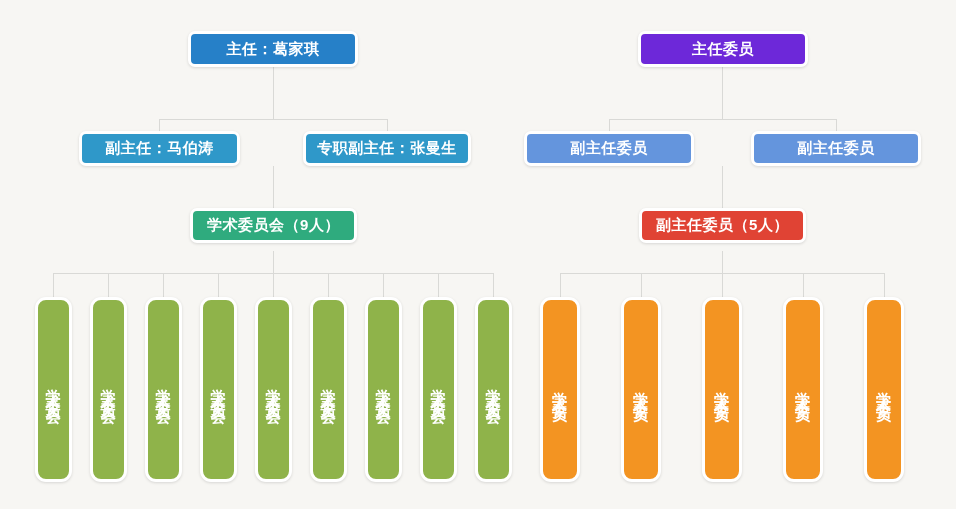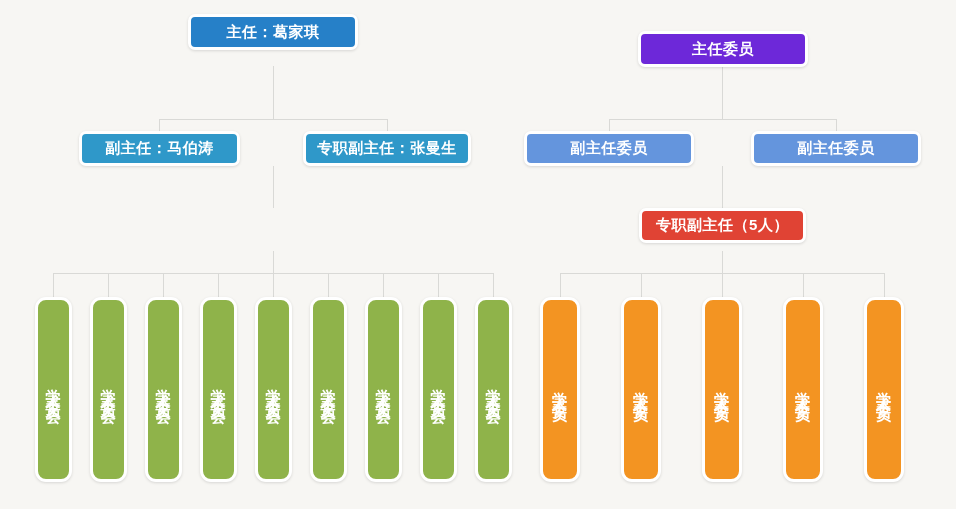--- a/index.html
+++ b/index.html
@@ -90,26 +90,27 @@
   <div class="ln v" style="left:722px; top:166px; height:42px;"></div>
 
   <div class="ln v" style="left:722px; top:251px; height:22px;"></div>
   <div class="ln h" style="left:560px; top:273px; width:325px;"></div>
   <div class="ln v" style="left:560px; top:273px; height:24px;"></div>
   <div class="ln v" style="left:641px; top:273px; height:24px;"></div>
   <div class="ln v" style="left:722px; top:273px; height:24px;"></div>
   <div class="ln v" style="left:803px; top:273px; height:24px;"></div>
   <div class="ln v" style="left:884px; top:273px; height:24px;"></div>
 
-  <div class="node horiz" style="left:188px; top:14px; width:170px; height:36px; background:#2680c8;">主任：葛家琪</div>
+  <div class="node horiz" style="left:188px; top:31px; width:170px; height:36px; background:#2680c8;">主任：葛家琪</div>
 
   <div class="node horiz" style="left:303px; top:131px; width:168px; height:35px; background:#2f98c9;">专职副主任：张曼生</div>
 
   <div class="node horiz" style="left:79px; top:131px; width:161px; height:35px; background:#2f98c9;">副主任：马伯涛</div>
 
+  <div class="node horiz" style="left:190px; top:208px; width:167px; height:35px; background:#2fab7e;">学术委员会（9人）</div>
 
   <div class="node vert" style="left:35px; top:297px; width:37px; height:185px; background:#8fb34a;">
       <span class="vtext">学术委员会</span>
     </div>
   <div class="node vert" style="left:90px; top:297px; width:37px; height:185px; background:#8fb34a;">
       <span class="vtext">学术委员会</span>
     </div>
   <div class="node vert" style="left:145px; top:297px; width:37px; height:185px; background:#8fb34a;">
       <span class="vtext">学术委员会</span>
     </div>
@@ -131,21 +132,21 @@
   <div class="node vert" style="left:475px; top:297px; width:37px; height:185px; background:#8fb34a;">
       <span class="vtext">学术委员会</span>
     </div>
 
   <div class="node horiz" style="left:638px; top:31px; width:170px; height:36px; background:#6d28d9;">主任委员</div>
 
   <div class="node horiz" style="left:524px; top:131px; width:170px; height:35px; background:#6495dd;">副主任委员</div>
 
   <div class="node horiz" style="left:751px; top:131px; width:170px; height:35px; background:#6495dd;">副主任委员</div>
 
-  <div class="node horiz" style="left:639px; top:208px; width:167px; height:35px; background:#e04334;">专职副主任（5人）</div>
+  <div class="node horiz" style="left:639px; top:208px; width:167px; height:35px; background:#e04334;">副主任委员（5人）</div>
 
   <div class="node vert" style="left:540px; top:297px; width:40px; height:185px; background:#f39422;">
       <span class="vtext">学术委员</span>
     </div>
   <div class="node vert" style="left:621px; top:297px; width:40px; height:185px; background:#f39422;">
       <span class="vtext">学术委员</span>
     </div>
   <div class="node vert" style="left:702px; top:297px; width:40px; height:185px; background:#f39422;">
       <span class="vtext">学术委员</span>
     </div>

